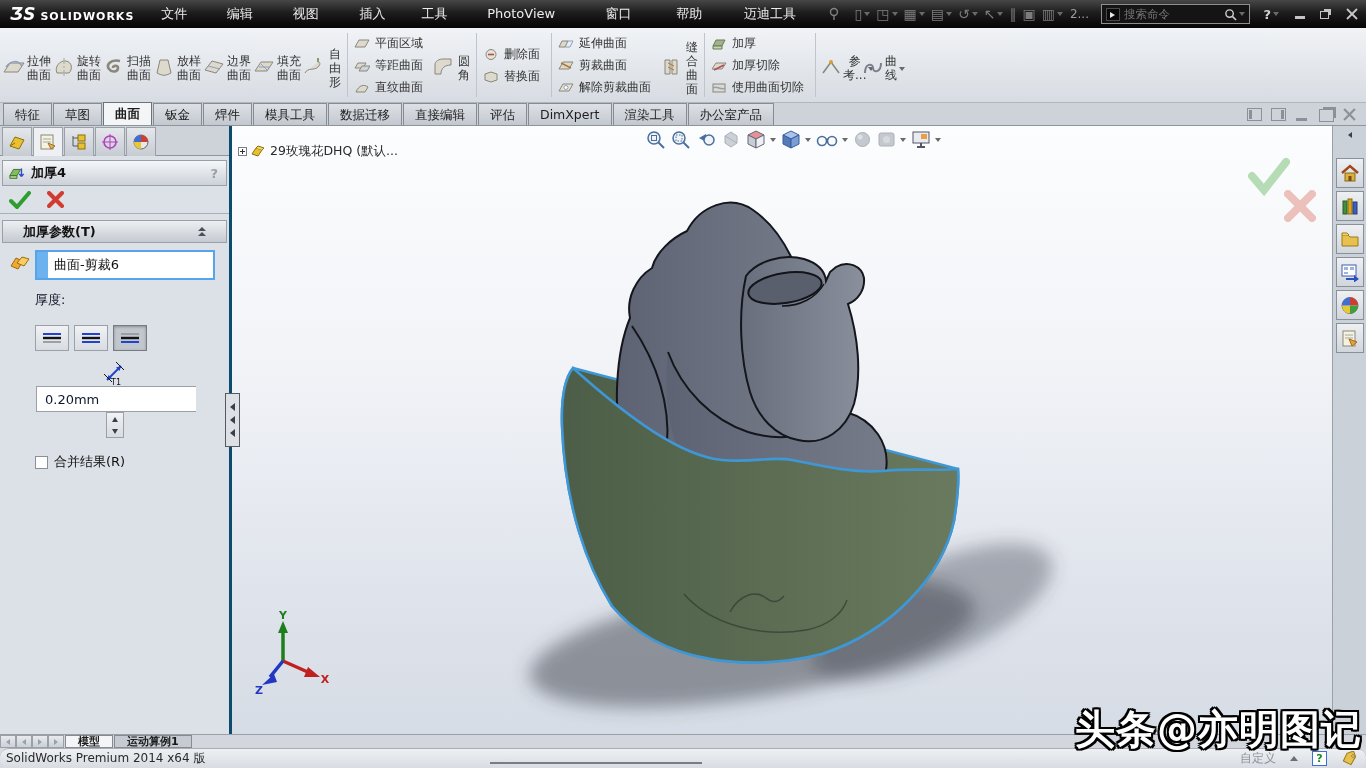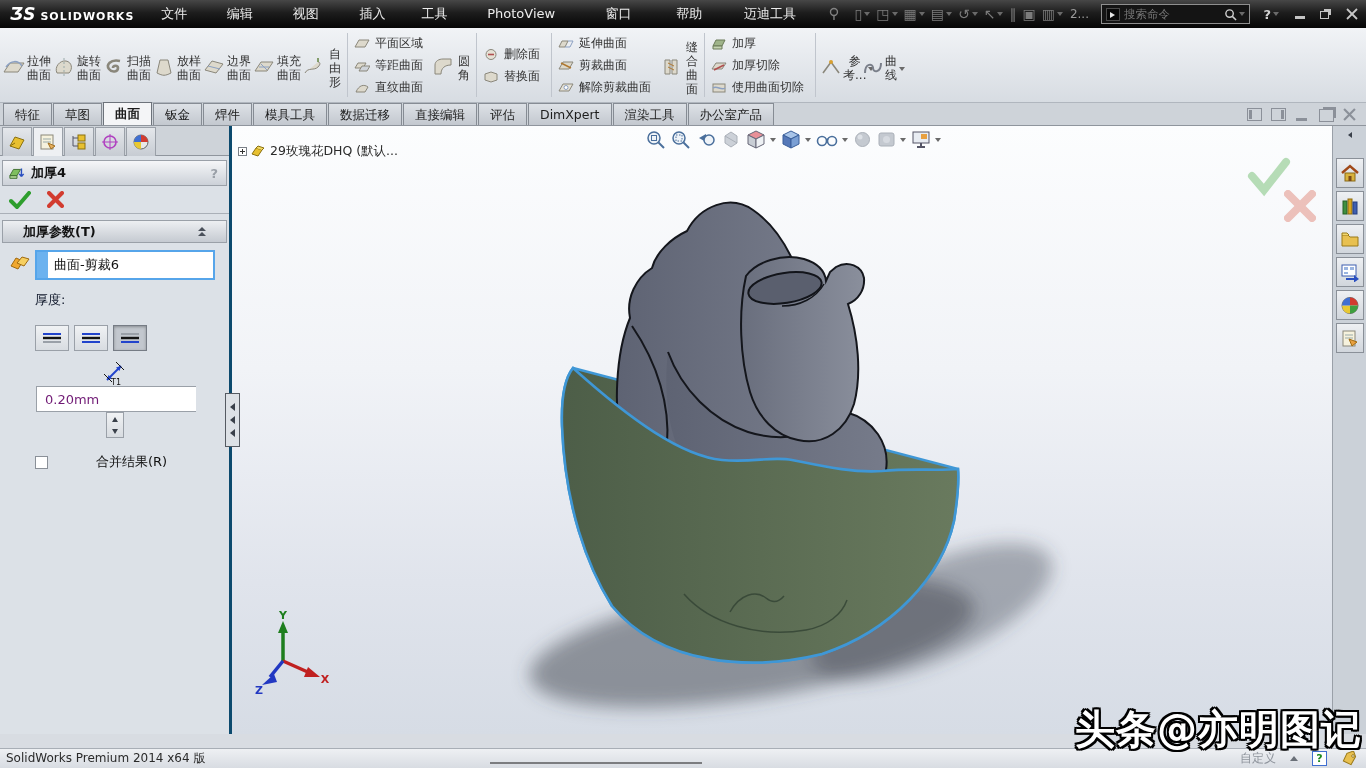--- a/index.html
+++ b/index.html
@@ -70,26 +70,26 @@
   .selicon { width:20px; height:18px; margin:4px 0 0 6px; }
   .selbox { margin-left:5px; width:180px; height:30px; border:2px solid #56a5ea; background:#fff; display:flex; }
   .selstrip { width:11px; background:#6cb2ef; }
   .seltext { flex:1; display:flex; align-items:center; padding-left:6px; font-size:13px; color:#111; }
   .thicklabel { margin:11px 0 16px 31px; font-size:13px; color:#0f172a; }
   .thickbtns { display:flex; gap:5px; margin-left:31px; }
   .tbtn { width:34px; height:26px; border:1px solid #9aa0a8; background:linear-gradient(#f0f2f4,#d8dce1); display:flex; align-items:center; justify-content:center; }
   .tbtn.pressed { background:#c2c7ce; border-color:#767c85; box-shadow:inset 0 1px 3px rgba(0,0,0,.3); }
   .dimrow { display:flex; align-items:center; margin-top:11px;flex-direction:column; }
   .dimicon { width:26px; height:24px; margin-left:2px; }
-  .diminput { margin-left:3px; width:160px; height:26px; border:1px solid #9aa0a8; border-right:none; background:#fff; font-size:13px; color:#701a75; padding-left:8px; outline:none; font-family:inherit; }
+  .diminput { margin-left:3px; width:160px; height:26px; border:1px solid #9aa0a8; border-right:none; background:#fff; font-size:13px; color:#0f172a; padding-left:8px; outline:none; font-family:inherit; }
   .spinner { width:18px; height:26px; border:1px solid #9aa0a8; background:linear-gradient(#f0f2f4,#d8dce1); display:flex; flex-direction:column; }
   .spin { flex:1; display:flex; align-items:center; justify-content:center; }
   .tri-u { width:0; height:0; border-left:3.5px solid transparent; border-right:3.5px solid transparent; border-bottom:5px solid #3a404a; }
   .tri-dn { width:0; height:0; border-left:3.5px solid transparent; border-right:3.5px solid transparent; border-top:5px solid #3a404a; }
-  .chkrow { display:flex; align-items:center; margin:15px 0 0 31px; font-size:13px; color:#111;gap:42px; }
+  .chkrow { display:flex; align-items:center; margin:15px 0 0 31px; font-size:13px; color:#111; }
   .chk { width:13px; height:13px; border:1px solid #8a9098; background:#fff; margin-right:6px; }
 
   .splitter { position:absolute; left:225px; top:393px; width:15px; height:54px; background:#dde1e6; border:1px solid #555a62; z-index:6; display:flex; flex-direction:column; align-items:center; justify-content:center; gap:5px; }
   .splitter i { width:0; height:0; border-top:4px solid transparent; border-bottom:4px solid transparent; border-right:5px solid #3a404a; }
 
   
   .viewport { position:absolute; left:232px; top:126px; width:1100px; height:608px; overflow:hidden;
     background:linear-gradient(180deg,#fcfdfe 0%,#f1f3f7 40%,#e0e4ec 75%,#d6dce5 100%); }
   .vtree { position:absolute; left:6px; top:17px; display:flex; align-items:center; font-size:12.5px; color:#2a2a2a; z-index:3; }
   .plusbox { width:9px; height:9px; border:1px solid #7a8088; background:#fff; position:relative; margin-right:3px; }
@@ -109,21 +109,21 @@
   
   .modeltabs { position:absolute; left:0; top:734px; width:1366px; height:14px; background:#d3d7dd; border-top:1px solid #9aa0a8; display:flex; align-items:stretch; font-size:11px; }
   .navbtns { display:flex; }
   .nav { width:16px; border:1px solid #9aa0a8; background:linear-gradient(#e8eaee,#ccd1d7); display:flex; align-items:center; justify-content:center; }
   .nav i { width:0; height:0; border-top:3px solid transparent; border-bottom:3px solid transparent; }
   .nav .l { border-right:4px solid #9aa0a8; } .nav .r { border-left:4px solid #9aa0a8; }
   .mtab { padding:0 12px; display:flex; align-items:center; border:1px solid #868c94; margin-left:1px; color:#1a1a1a; background:#c6cbd2; font-weight:bold; }
   .mtab.active { background:#f4f5f7; }
 
   
-  .statusbar { position:absolute; left:0; top:748px; width:1366px; height:20px; background:linear-gradient(#eef0f3,#d8dce2); border-top:1px solid #a8aeb6; display:flex; align-items:center; font-size:12px; color:#2a2a2a; }
+  .statusbar { position:absolute; left:0; top:748px; width:1366px; height:20px; background:linear-gradient(#eef0f3,#d8dce2); border-top:1px solid #a8aeb6; display:flex; align-items:center; font-size:12px; color:#2a2a2a;border-radius:9px; }
   .sb-left { padding-left:6px; }
   .sb-right { margin-left:auto; display:flex; align-items:center; gap:14px; padding-right:8px; }
   .sb-custom { color:#8f959d; }
   .sb-caret { width:0; height:0; border-left:4px solid transparent; border-right:4px solid transparent; border-bottom:5px solid #6a7078; }
   .sb-help { width:15px; height:15px; border:1px solid #3f6fd0; background:#fff; color:#1d8a1d; font-weight:bold; font-size:11px; display:flex; align-items:center; justify-content:center; }
 
   .artifact-line { position:absolute; left:490px; top:762px; width:212px; height:2px; background:#2a2a2a; opacity:.55; z-index:4; }
 
   
   .watermark { position:absolute; right:4px; top:702px; z-index:50; font-size:40px; font-weight:bold; color:#fff; letter-spacing:1px; white-space:nowrap;
@@ -733,20 +733,38 @@
     <div class="tpbtn">
         <svg width="20" height="19" viewBox="0 0 20 19">
           <rect x="3" y="2" width="12" height="15" fill="#f6f2dd" stroke="#8a877b"></rect>
           <line x1="5" y1="6" x2="13" y2="6" stroke="#9aa"></line>
           <line x1="5" y1="9" x2="13" y2="9" stroke="#9aa"></line>
           <path d="M9 10 L17 13 L12 17 Z" fill="#e8a040" stroke="#a06a10"></path>
         </svg>
       </div>
   </div>
 
+  <div class="modeltabs">
+    <div class="navbtns">
+      <span class="nav">
+          <i class="l"></i>
+        </span>
+      <span class="nav">
+          <i class="l"></i>
+        </span>
+      <span class="nav">
+          <i class="r"></i>
+        </span>
+      <span class="nav">
+          <i class="r"></i>
+        </span>
+    </div>
+    <span class="mtab active">模型</span>
+    <span class="mtab">运动算例1</span>
+  </div>
 
   <div class="statusbar">
     <span class="sb-left">SolidWorks Premium 2014 x64 版</span>
     <span class="sb-right">
       <span class="sb-custom">自定义</span>
       <i class="sb-caret"></i>
       <span class="sb-help">?</span>
       <svg width="17" height="15" viewBox="0 0 17 15">
           <path d="M2 8 L8 2 L15 2 L15 8 L8 14 Z" fill="#e8c050" stroke="#9a7a1a" transform="rotate(-20 8 8)"></path>
           <circle cx="12" cy="5" r="1.3" fill="#fff" stroke="#9a7a1a"></circle>

